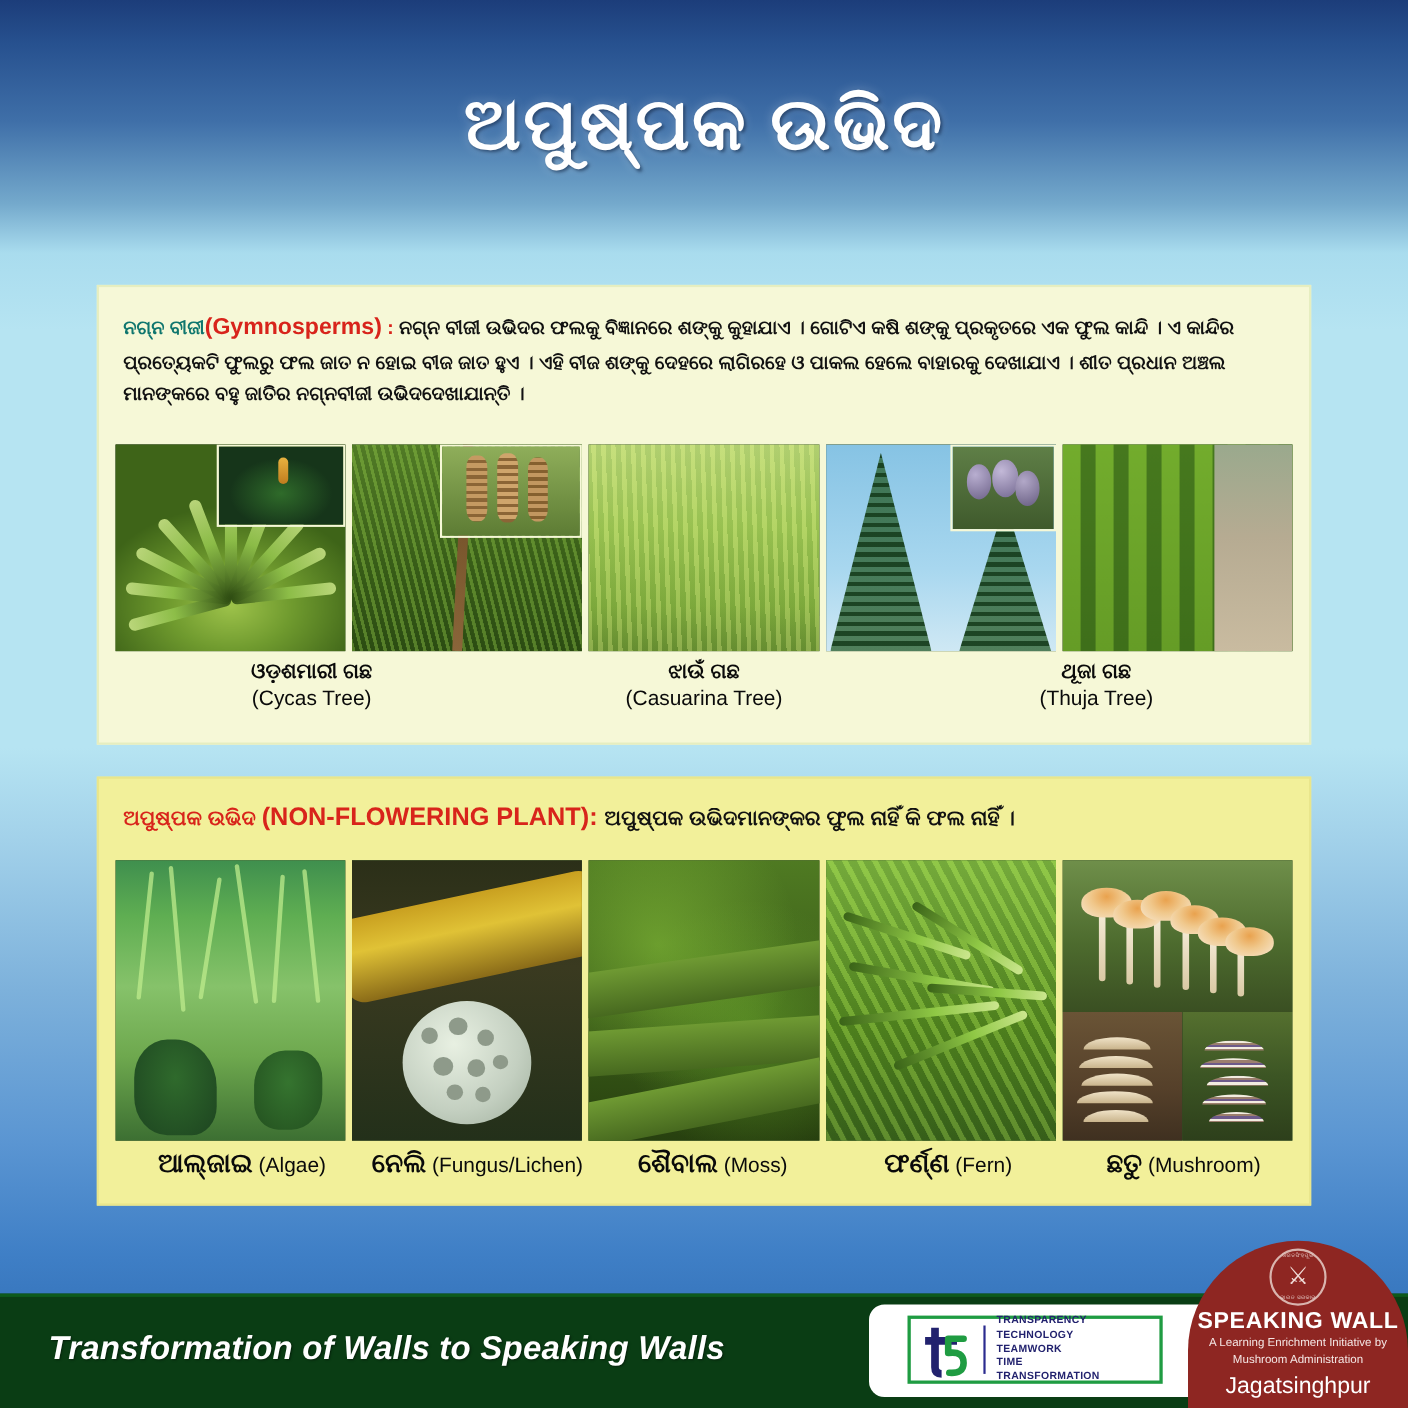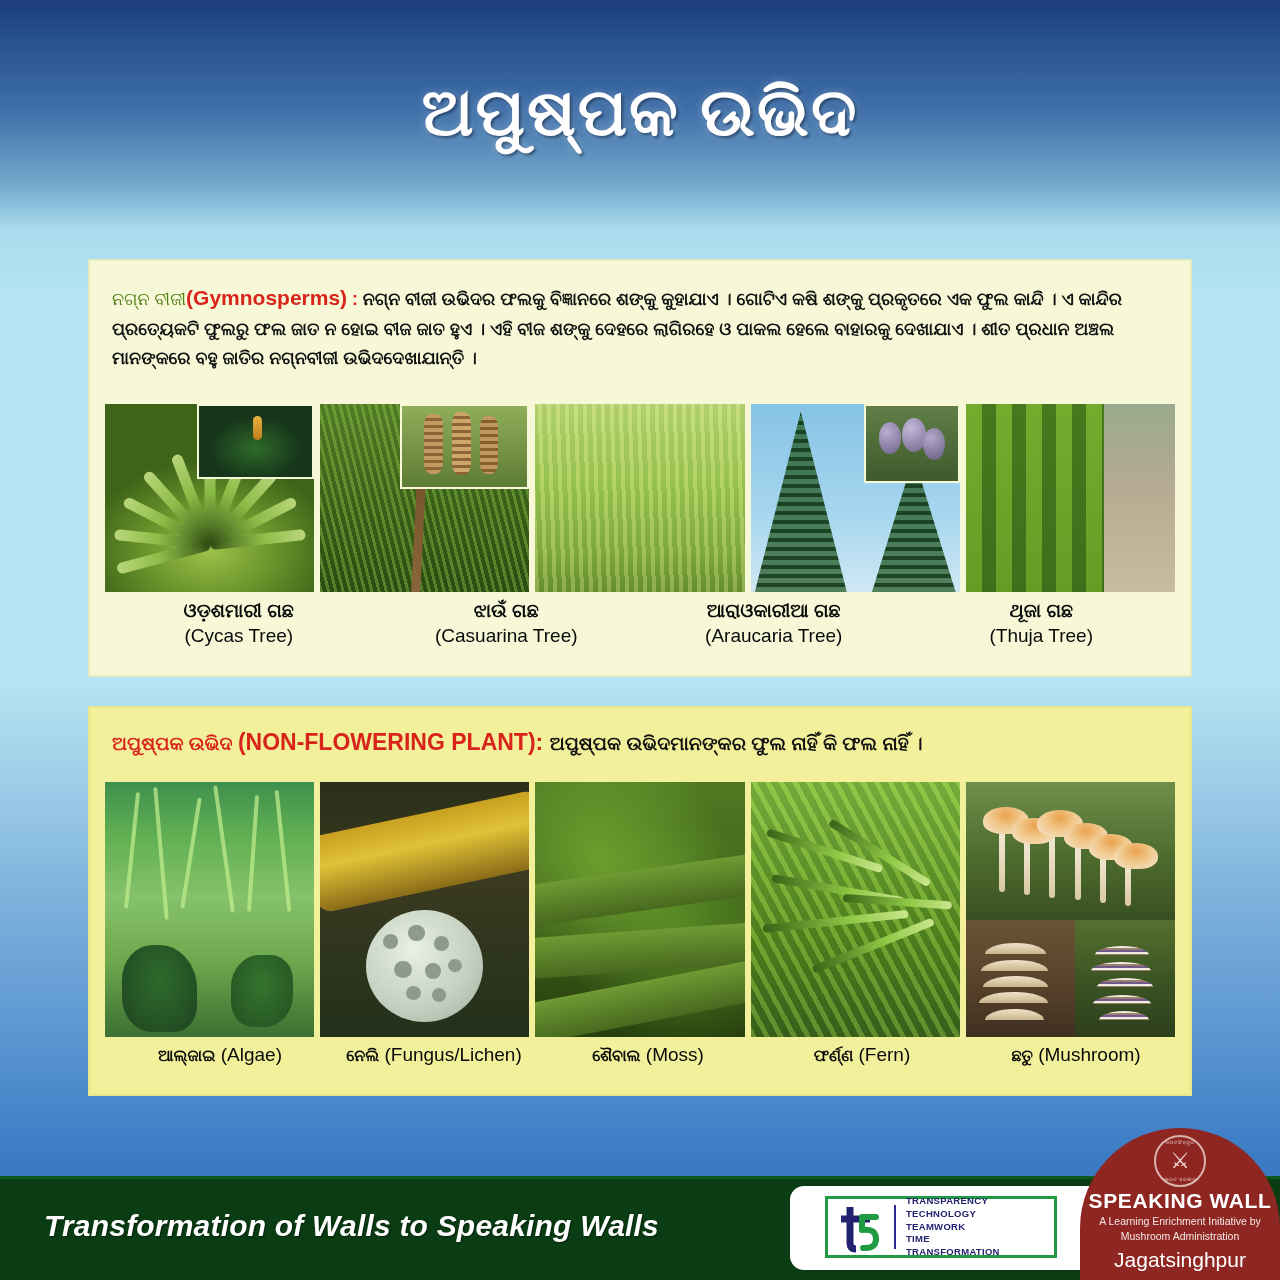--- a/index.html
+++ b/index.html
@@ -51,21 +51,21 @@
   }
 
   .para{
     padding:20px 22px 0 22px;
     font-size:17.5px;
     line-height:1.63;
     color:#111;
     font-weight:600;
     text-align:left;
   }
-  .para .hl-red{ color:#4d7c0f; font-weight:400; }
+  .para .hl-red{ color:#0f766e; font-weight:700; }
   .para .hl-red-en{ color:#d8241b; font-weight:800; font-size:21px; }
   .para .colon{ color:#d8241b; font-weight:800; }
 
   .head2{
     padding:18px 22px 0 22px;
     font-size:19px; font-weight:700; color:#111;
     line-height:1.4;
   }
   .head2 .hl-red{ color:#d8241b; }
   .head2 .hl-red-en{ color:#d8241b; font-weight:800; font-size:23px; }
@@ -86,21 +86,21 @@
   }
 
   
   .caps{ position:absolute; left:105px; width:1070px; display:flex; }
   .caps-1{ top:598px;align-items:center; }
   .caps-2{ top:1044px; }
   .cap{ flex:1 1 0; text-align:center; color:#0a0a0a; }
   .caps-1 .cap .od{ display:block; font-size:19px; font-weight:700; line-height:1.35; }
   .caps-1 .cap .en{ display:block; font-size:19px; font-weight:400; line-height:1.3; }
   .caps-2 .cap{ font-size:19px; font-weight:400; white-space:nowrap; }
-  .caps-2 .cap .od{ font-weight:700; font-size:16px;margin-left:16px; }
+  .caps-2 .cap .od{ font-weight:700; font-size:24px;margin-left:16px; }
 
   
   .footer{
     position:absolute; left:0; bottom:0; width:1280px; height:104px;
     background:#0a3d14;
     border-top:3px solid #0d5a1c;
   }
   .footer-tagline{
     position:absolute; left:44px; top:30px;
     color:#ffffff;
@@ -337,24 +337,20 @@
 <div class="caps caps-1">
   <div class="cap">
     <span class="od">ଓଡ଼ଶମାରୀ ଗଛ</span>
     <span class="en">(Cycas Tree)</span>
   </div>
   <div class="cap">
     <span class="od">ଝାଉଁ ଗଛ</span>
     <span class="en">(Casuarina Tree)</span>
   </div>
   <div class="cap">
-    <span class="od">ଆରାଓକାରୀଆ ଗଛ</span>
-    <span class="en">(Araucaria Tree)</span>
-  </div>
-  <div class="cap">
     <span class="od">ଥୂଜା ଗଛ</span>
     <span class="en">(Thuja Tree)</span>
   </div>
 </div>
 
 <div class="panel panel-nonflower">
   <div class="head2">
     <span class="hl-red">ଅପୁଷ୍ପକ ଉଭିଦ</span>
     <span class="hl-red-en">(NON-FLOWERING PLANT)</span><span class="hl-red-en">: </span><span>ଅପୁଷ୍ପକ ଉଭିଦମାନଙ୍କର ଫୁଲ ନାହିଁ କି ଫଲ ନାହିଁ ।</span>
   </div>

